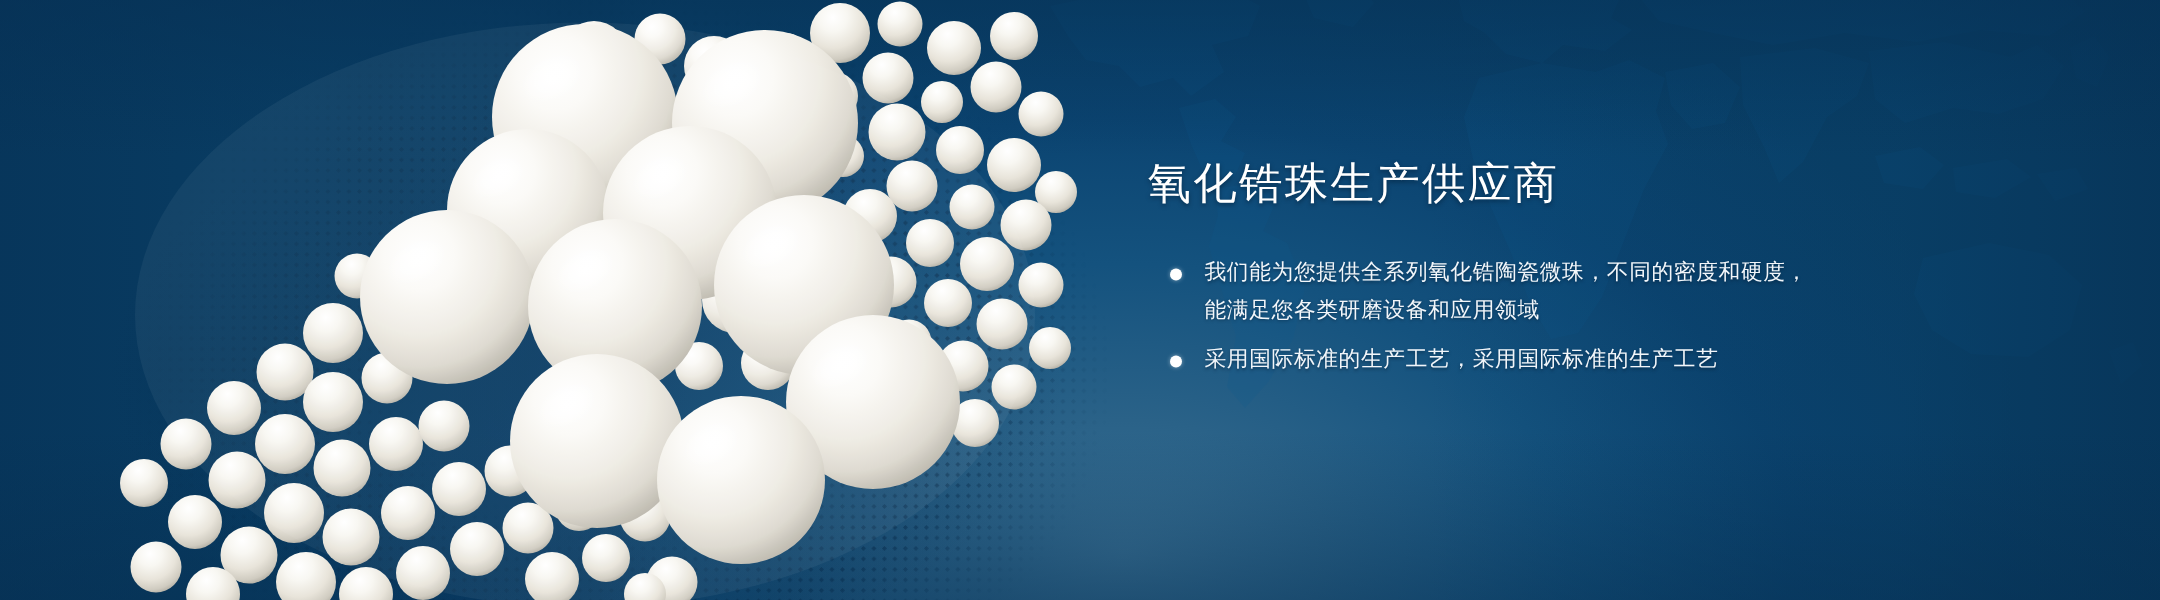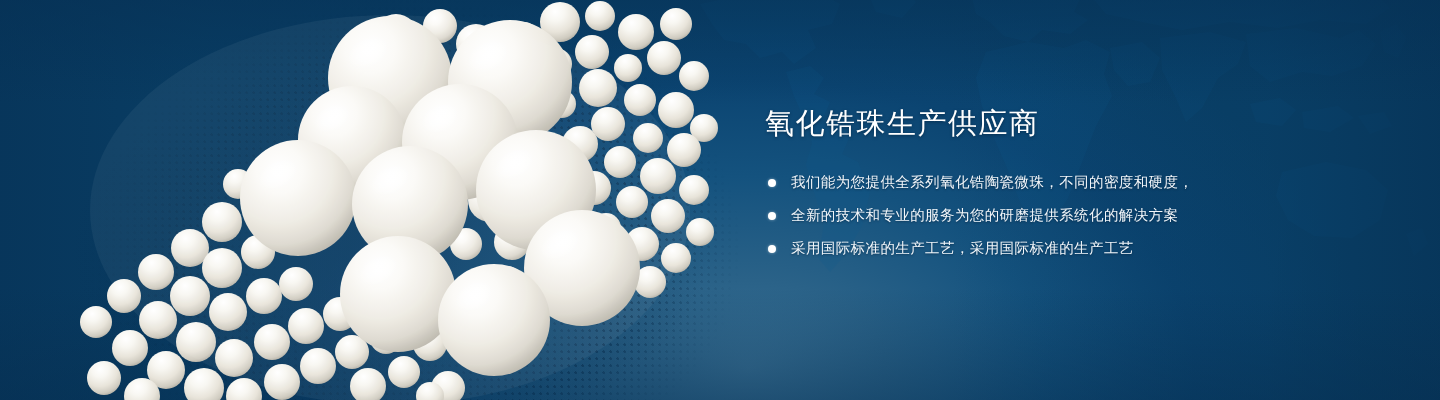--- a/index.html
+++ b/index.html
@@ -60,21 +60,21 @@
   .headline{
     color:#ffffff;
     font-size:29px;
     line-height:38px;
     font-weight:400;
     letter-spacing:1.5px;
     margin:0 0 28px 0;
     text-shadow:0 1px 3px rgba(2,26,48,.55);
     white-space:nowrap;
   }
-  .bullets{list-style:none;margin:0;padding:0;}
+  .bullets{list-style:none;margin:12px;padding:0;}
   .bullet{
     position:relative;
     padding-left:26px;
     margin-bottom:8px;
     color:#f2f6fa;
     font-size:14.5px;
     line-height:25px;
     letter-spacing:.4px;
     text-shadow:0 1px 2px rgba(2,26,48,.5);
   }
@@ -295,26 +295,23 @@
 
   <div class="copy">
 
     <h1 class="headline">氧化锆珠生产供应商</h1>
 
     <ul class="bullets">
 
       <li class="bullet">
         <span class="dot"></span>
         <span class="bullet-line">我们能为您提供全系列氧化锆陶瓷微珠，不同的密度和硬度，</span>
+        <span class="bullet-line">能满足您各类研磨设备和应用领域</span>
       </li>
 
-      <li class="bullet">
-        <span class="dot"></span>
-        <span class="bullet-line">全新的技术和专业的服务为您的研磨提供系统化的解决方案</span>
-      </li>
 
       <li class="bullet">
         <span class="dot"></span>
         <span class="bullet-line">采用国际标准的生产工艺，采用国际标准的生产工艺</span>
       </li>
 
     </ul>
   </div>
 
 </div>

